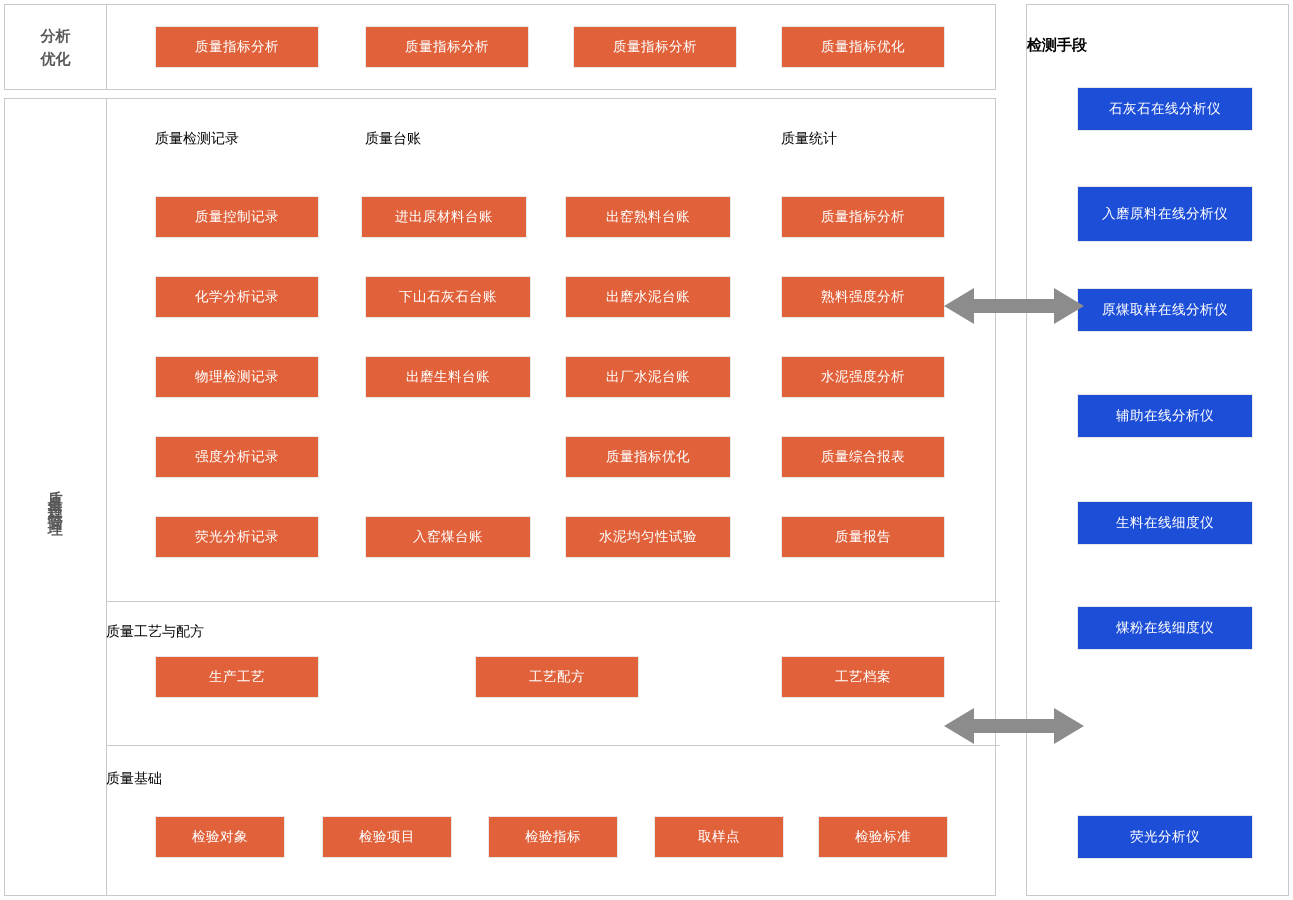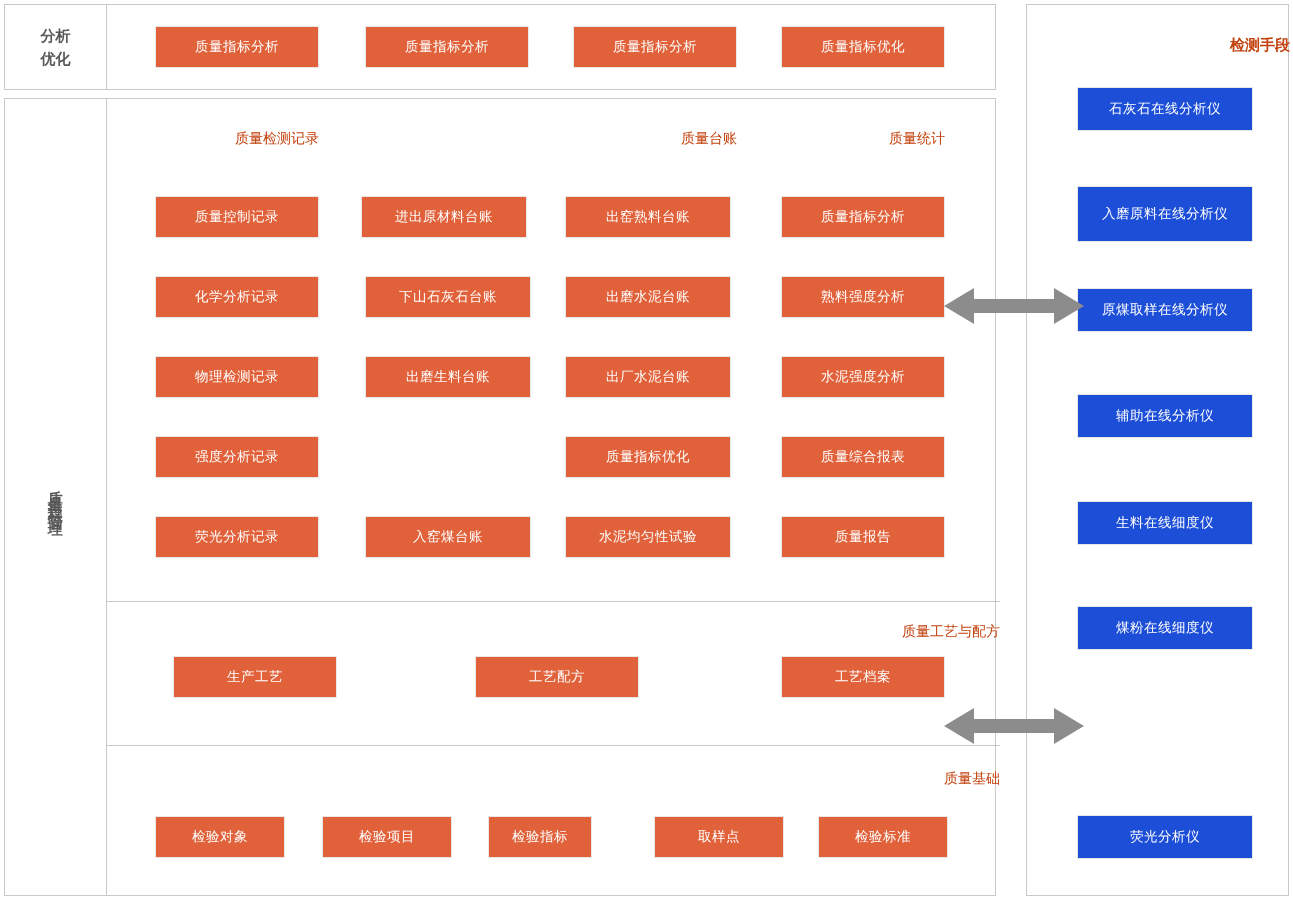--- a/index.html
+++ b/index.html
@@ -85,22 +85,22 @@
     text-orientation: upright;
     letter-spacing: 6px;
     font-weight: bold;
     font-size: 15px;
   }
 
   
   .section-caption {
     position: absolute;
     font-size: 14px;
-    color: #c2410c;
-    text-align: right;
+    color: #000000;
+    text-align: left;
     white-space: nowrap;
     font-family: Liberation Mono, monospace;
   }
 
   
   .box {
     position: absolute;
     display: flex;
     align-items: center;
     justify-content: center;
@@ -179,29 +179,29 @@
     <div class="box orange" style="left:560px; top:417px; width:166px; height:42px;">水泥均匀性试验</div>
 
     <div class="box orange" style="left:776px; top:97px;  width:164px; height:42px;">质量指标分析</div>
     <div class="box orange" style="left:776px; top:177px; width:164px; height:42px;">熟料强度分析</div>
     <div class="box orange" style="left:776px; top:257px; width:164px; height:42px;">水泥强度分析</div>
     <div class="box orange" style="left:776px; top:337px; width:164px; height:42px;">质量综合报表</div>
     <div class="box orange" style="left:776px; top:417px; width:164px; height:42px;">质量报告</div>
 
     <div class="section-caption" style="left:101px; top:524px; width:894px;">质量工艺与配方</div>
 
-    <div class="box orange" style="left:150px; top:557px; width:164px; height:42px;margin-left:18px;">生产工艺</div>
+    <div class="box orange" style="left:150px; top:557px; width:164px; height:42px;">生产工艺</div>
     <div class="box orange" style="left:470px; top:557px; width:164px; height:42px;">工艺配方</div>
     <div class="box orange" style="left:776px; top:557px; width:164px; height:42px;">工艺档案</div>
 
     <div class="section-caption" style="left:101px; top:671px; width:894px;">质量基础</div>
 
     <div class="box orange" style="left:150px; top:717px; width:130px; height:42px;">检验对象</div>
     <div class="box orange" style="left:317px; top:717px; width:130px; height:42px;">检验项目</div>
-    <div class="box orange" style="left:483px; top:717px; width:104px; height:42px;">检验指标</div>
+    <div class="box orange" style="left:483px; top:717px; width:130px; height:42px;">检验指标</div>
     <div class="box orange" style="left:649px; top:717px; width:130px; height:42px;">取样点</div>
     <div class="box orange" style="left:813px; top:717px; width:130px; height:42px;">检验标准</div>
   </div>
 
   <div class="panel" id="panel-right">
     <div class="section-caption" style="left:0px; top:31px; width:263px; font-weight:bold; font-size:15px;">检测手段</div>
 
     <div class="box gray" style="left:50px; top:82px;  width:176px; height:44px;">石灰石在线分析仪</div>
     <div class="box gray" style="left:50px; top:181px; width:176px; height:56px;">入磨原料在线分析仪</div>
     <div class="box gray" style="left:50px; top:283px; width:176px; height:44px;">原煤取样在线分析仪</div>

